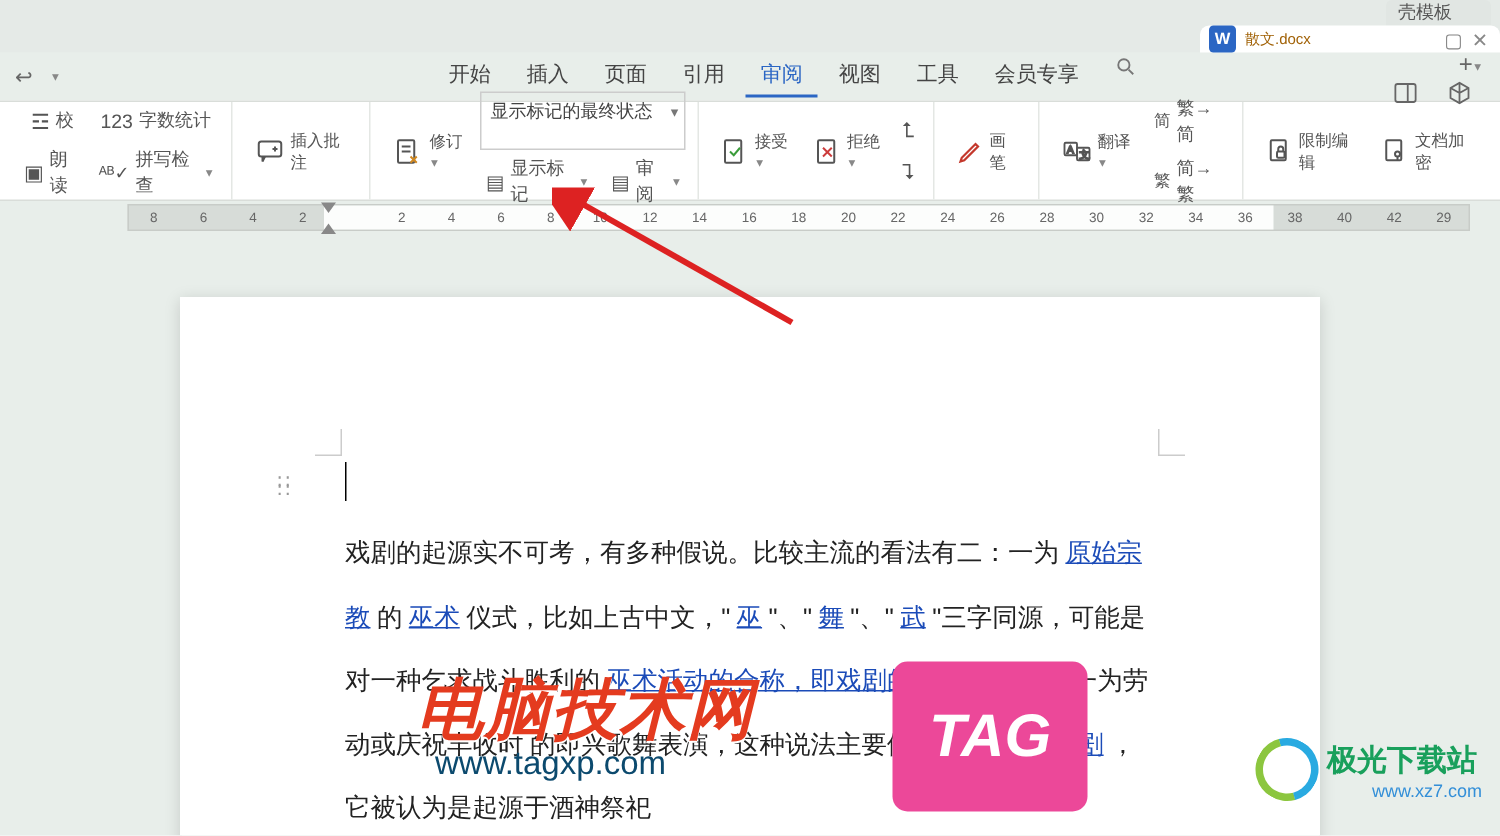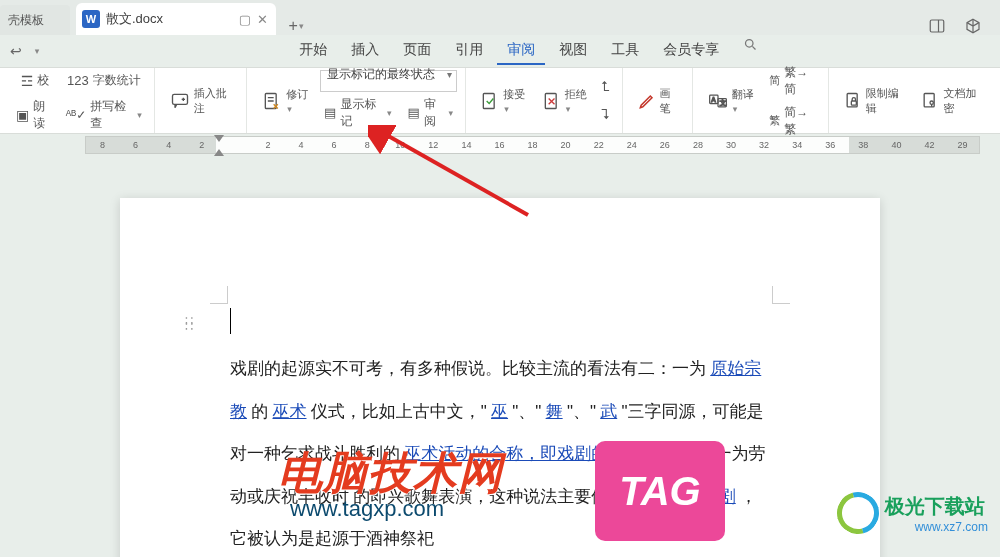--- a/index.html
+++ b/index.html
@@ -1,23 +1,23 @@
 <!DOCTYPE html>
 <html><head>
 <meta charset="utf-8">
 <style>
 * { margin:0; padding:0; box-sizing:border-box; font-family:"Microsoft YaHei","PingFang SC",sans-serif; }
 body { background:#e8eeea; width:1000px; height:557px; overflow:hidden; position:relative; }
 
 
-.tabs { height:35px; background:#e5eae7; display:flex; align-items:flex-end; padding-left:0; }
+.tabs { height:35px; background:#e5eae7; display:flex; align-items:flex-end; padding-left:0;flex-direction:column; }
 .tab-template { width:70px; height:30px; background:#e1e6e3; color:#555; font-size:12px; display:flex; align-items:center; padding:0 8px; border-radius:4px 4px 0 0; margin-right:6px; }
 .tab-file { height:32px; background:#fff; display:flex; align-items:center; padding:0 8px 0 6px; border-radius:6px 6px 0 0; gap:6px; min-width:200px; }
 .w-badge { width:18px; height:18px; border-radius:3px; background:#2b66c4; color:#fff; font-size:11px; font-weight:bold; display:flex; align-items:center; justify-content:center; }
-.tab-file .name { font-size:13px; color:#404040; flex:1; }
+.tab-file .name { font-size:10px; color:#a16207; flex:1; }
 .tab-file .ic { color:#888; font-size:13px; }
 .tab-add { width:40px; display:flex; align-items:center; justify-content:center; color:#666; font-size:16px; }
 .tabs .right { margin-left:auto; display:flex; gap:18px; padding-right:18px; align-items:center; color:#555; }
 
 
 .menus { height:32px; background:#e8eeea; display:flex; align-items:center; gap:8px; padding-left:6px; font-size:14px; color:#444; }
 .arrow-btn { color:#666; font-size:14px; padding:0 4px; }
 .menus .mitem { padding:4px 10px; cursor:pointer; }
 .menus .mitem.active { color:#2b66c4; font-weight:500; border-bottom:2px solid #2b66c4; }
 .menus .search { margin-left:10px; color:#777; }
@@ -25,21 +25,21 @@
 
 .ribbon { height:67px; background:#fff; border-top:1px solid #d9ddd9; border-bottom:1px solid #d9ddd9; display:flex; align-items:stretch; padding:0 4px; }
 .grp { display:flex; align-items:center; padding:0 8px; border-right:1px solid #e4e7e4; gap:4px; }
 .grp:last-child { border-right:none;align-items:center; }
 .btn { display:flex; flex-direction:row; align-items:center; justify-content:center; font-size:11px; color:#555; padding:2px 6px; gap:3px; min-width:40px; }
 .btn .ic { font-size:18px; height:22px; display:flex; align-items:center; justify-content:center; color:#555; }
 .btn.dis { color:#b8b8b8; }
 .btn.dis .ic { color:#c5c5c5; }
 .btn.row { flex-direction:row; gap:4px; font-size:12px; min-width:auto; padding:2px 4px; }
 .subcol { display:flex; flex-direction:column; gap:2px; justify-content:center; }
-.dropdown { border:1px solid #ccc; height:22px; font-size:12px; padding:0 18px 12px 6px; display:flex; align-items:center; position:relative; min-width:130px; color:#444; }
+.dropdown { border:1px solid #ccc; height:39px; font-size:12px; padding:0 18px 12px 6px; display:flex; align-items:center; position:relative; min-width:130px; color:#444; }
 .dropdown::after { content:"▾"; position:absolute; right:4px; color:#777; font-size:10px; }
 .caret { font-size:9px; color:#888; margin-left:1px; }
 
 
 .ruler-wrap { height:22px; display:flex; align-items:center; padding-left:85px; padding-right:20px; }
 .ruler { height:18px; background:#d7dcd8; flex:1; position:relative; border:1px solid #c8ccc8; font-size:9px; color:#666; }
 .ruler .white { position:absolute; left:130px; right:130px; top:0; bottom:0; background:#fcfdfc; }
 .ruler .ticks { position:absolute; inset:0; display:flex; }
 .ruler .tk { flex:1; text-align:center; position:relative; }
 .ruler .tk span { position:absolute; left:50%; transform:translateX(-50%); top:3px; }

